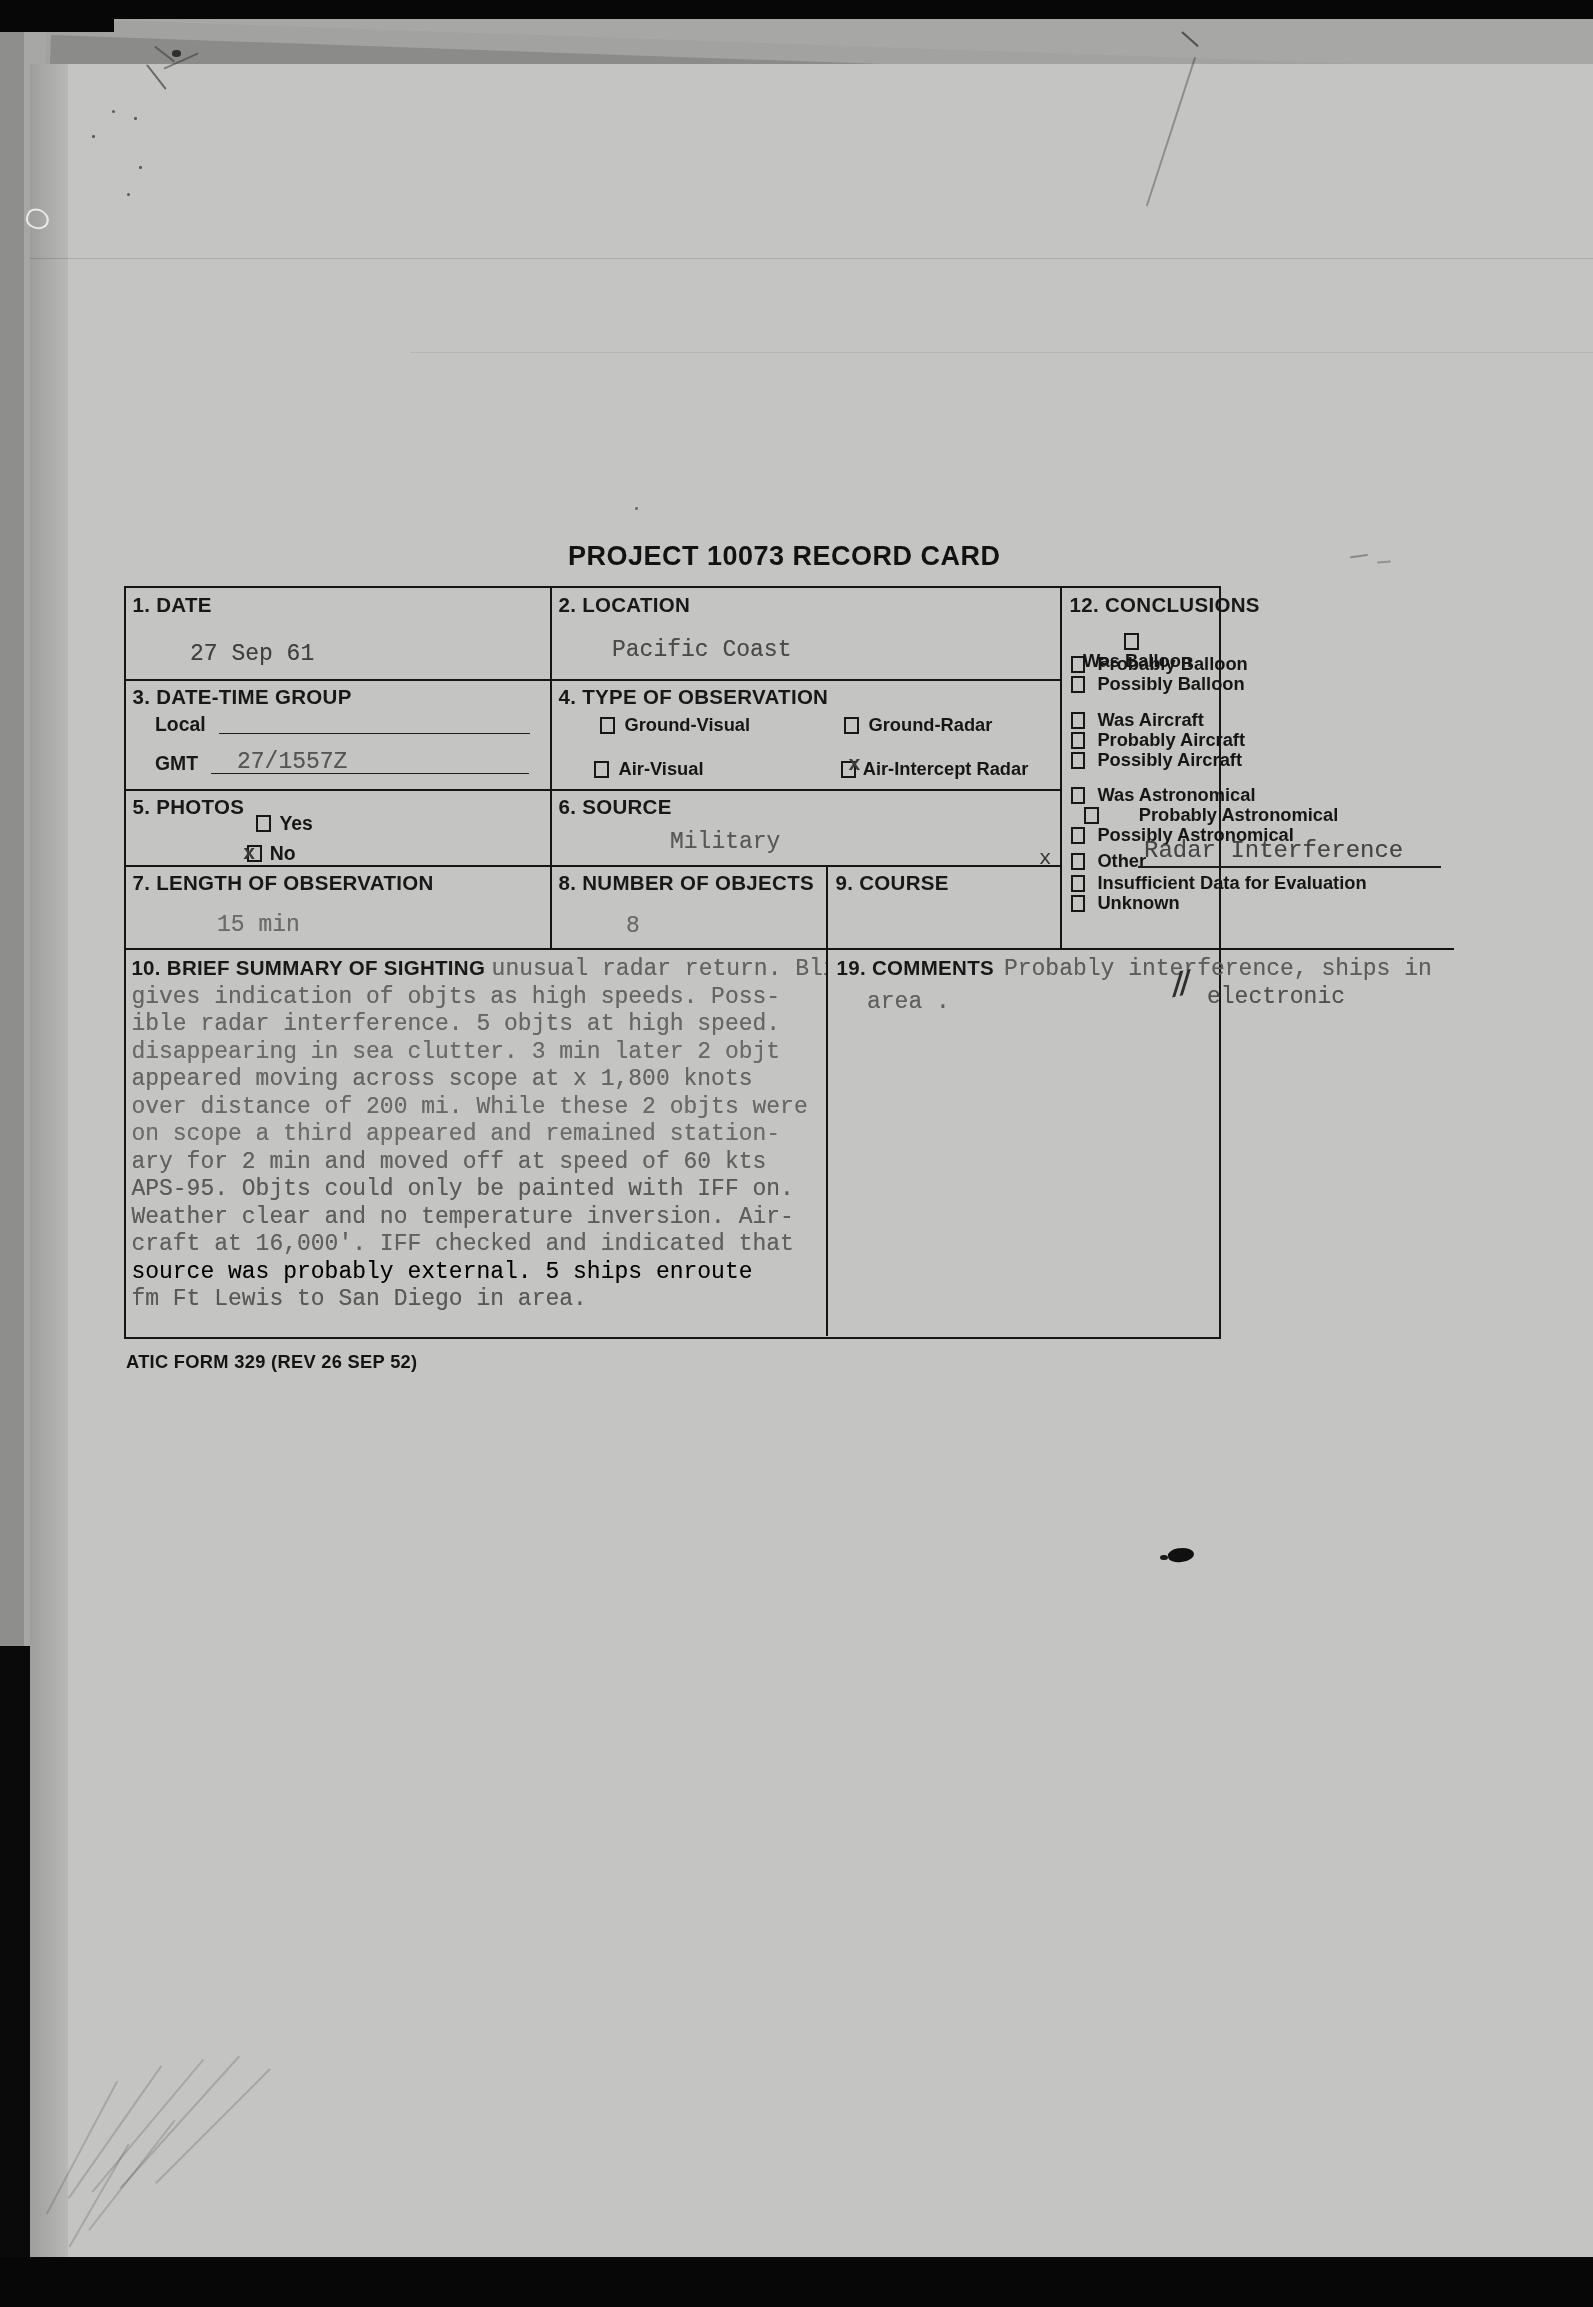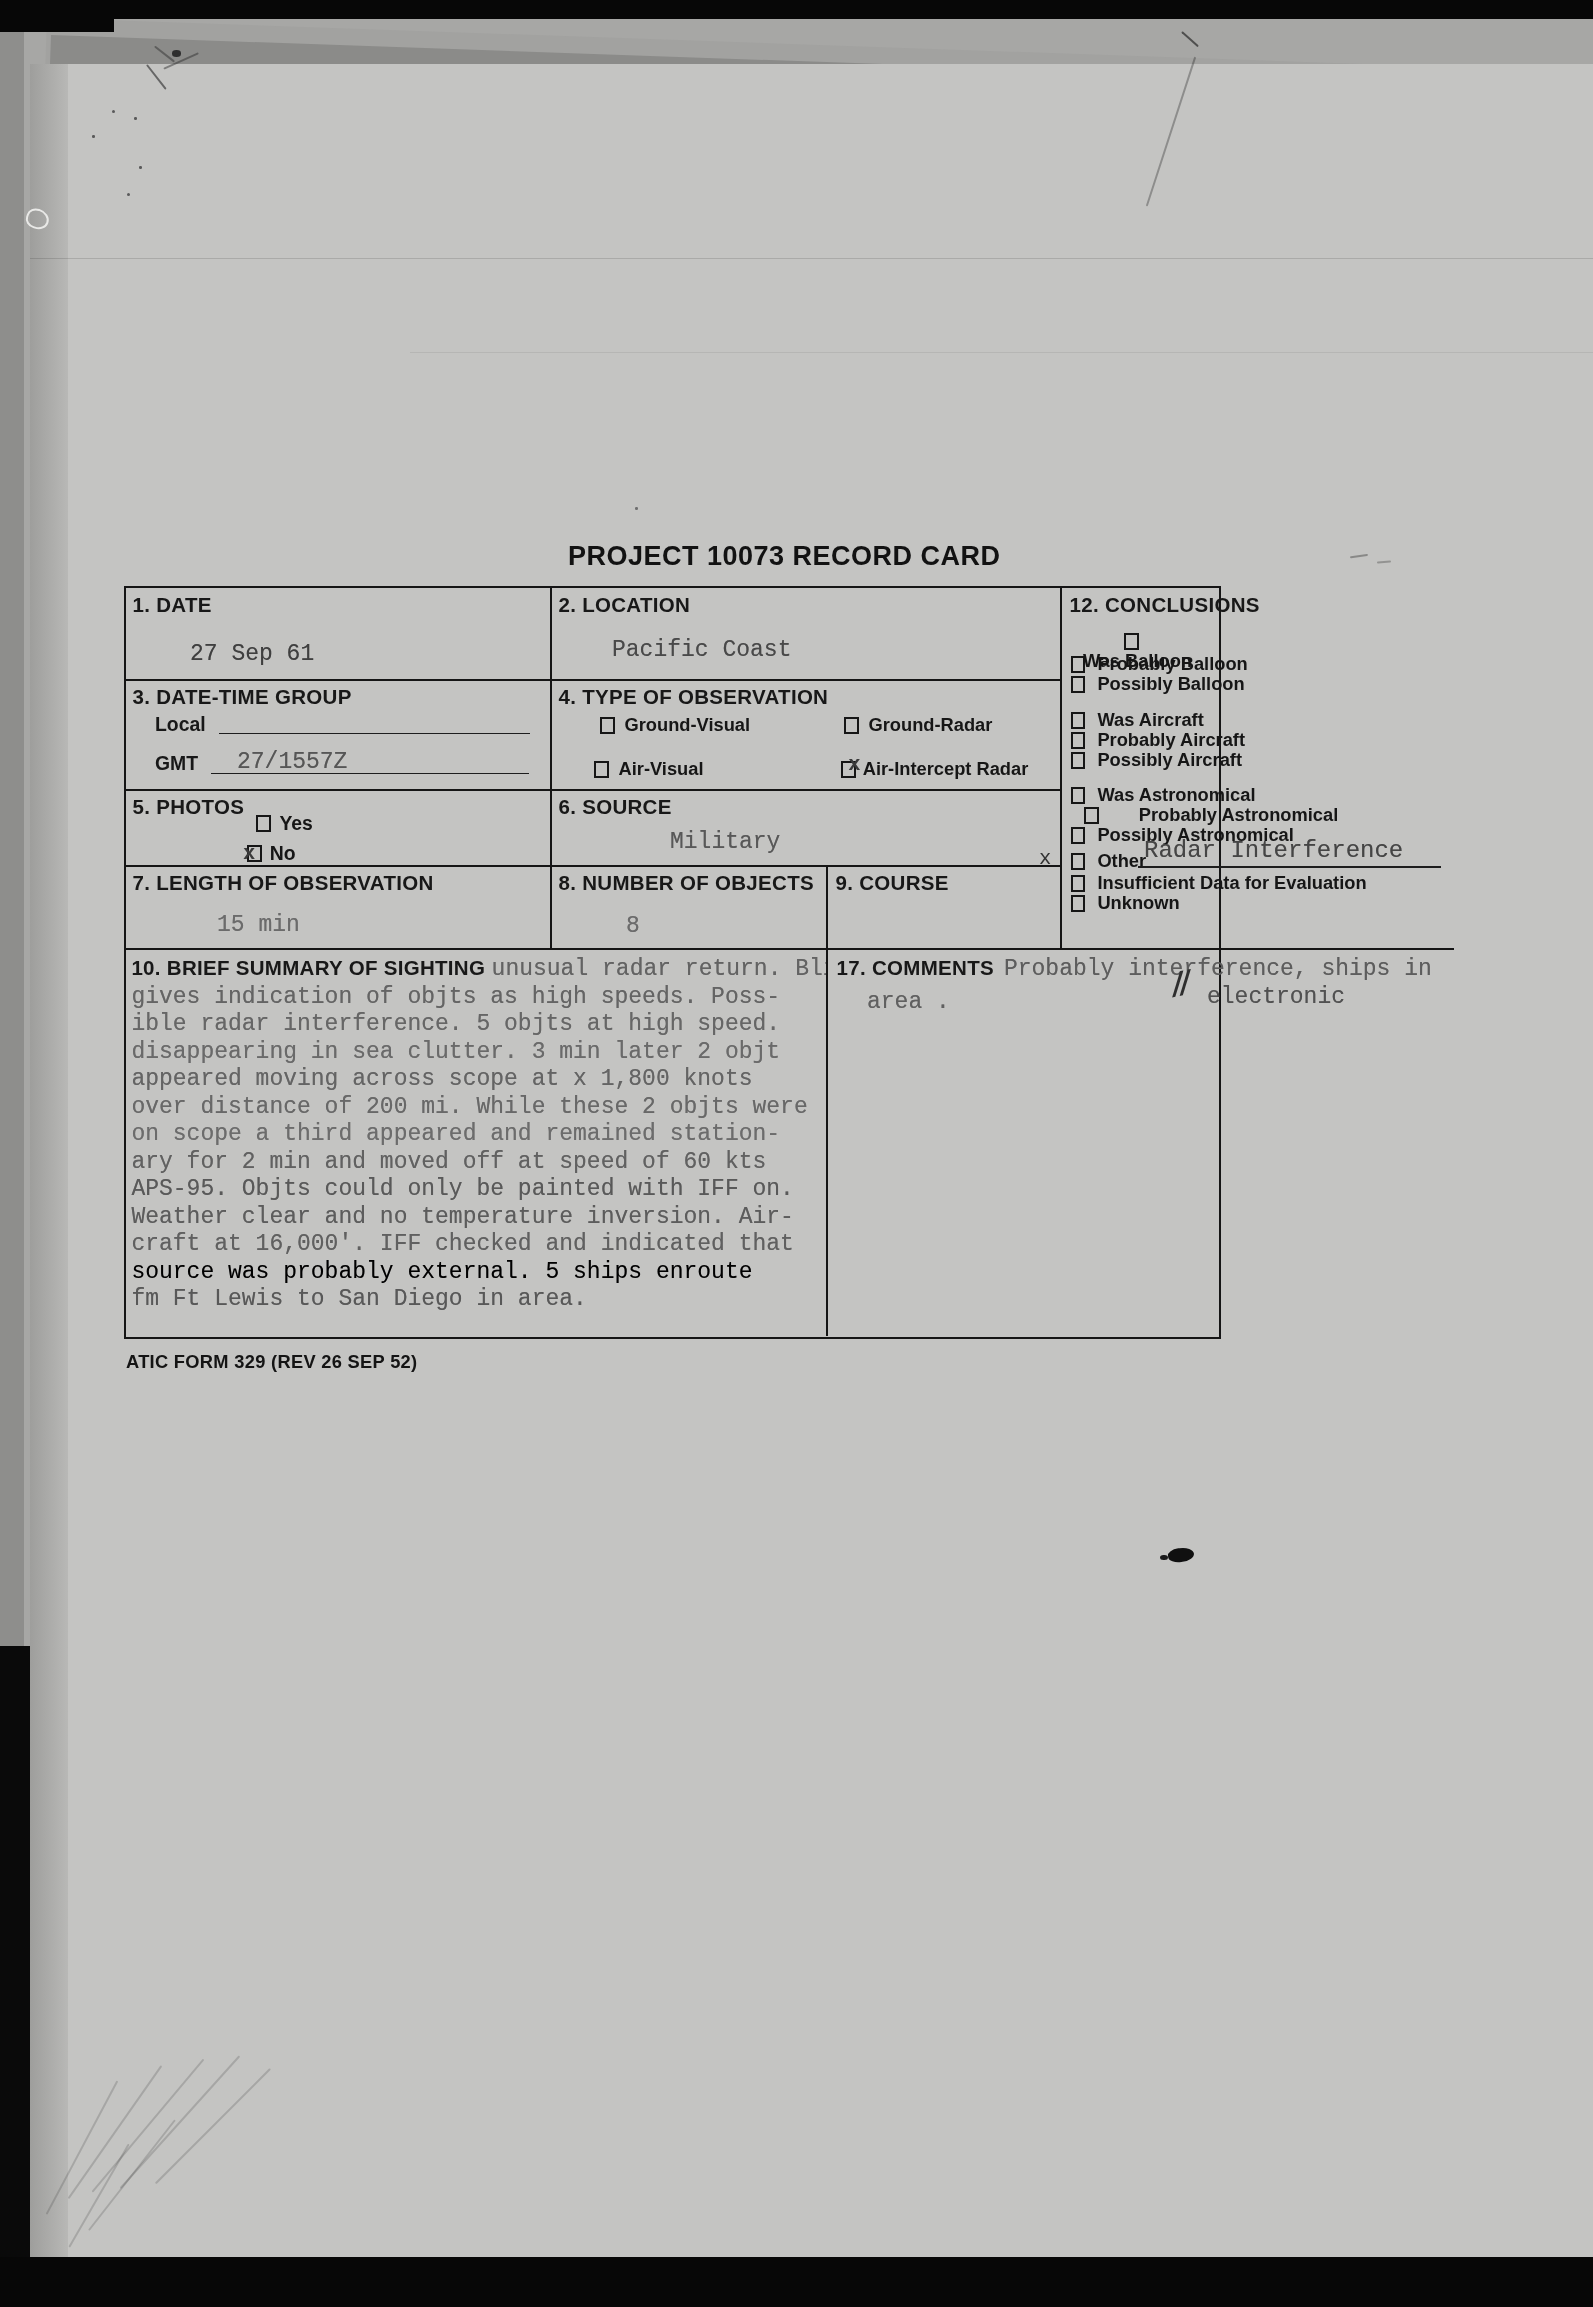--- a/index.html
+++ b/index.html
@@ -245,21 +245,21 @@
     <div class="sline typed" style="color:#616161;">ary for 2 min and moved off at speed of 60 kts</div>
     <div class="sline typed" style="color:#595959;">APS-95. Objts could only be painted with IFF on.</div>
     <div class="sline typed" style="color:#5c5c5c;">Weather clear and no temperature inversion. Air-</div>
     <div class="sline typed" style="color:#606060;">craft at 16,000'. IFF checked and indicated that</div>
     <div class="sline typed" style="color:#000000;">source was probably external. 5 ships enroute</div>
     <div class="sline typed" style="color:#585858;">fm Ft Lewis to San Diego in area.</div>
   </div>
 
   <div class="cell" style="left:703px;top:363px;width:625px;height:390px;overflow:hidden;">
     <div class="abs" style="left:7.6px;top:5.4px;white-space:nowrap;">
-      <span class="sec-label">17. COMMENTS</span>
+      <span class="sec-label">19. COMMENTS</span>
       <span class="typed" style="margin-left:7.6px;color:#5d5d5d;">Probably interference, ships in</span>
     </div>
     <div class="typed abs" style="left:38px;top:38px;color:#606060;">area .</div>
     <span class="abs" style="left:343px;top:14px;font-family:'DejaVu Serif',serif;font-style:italic;font-weight:700;font-size:30px;color:#2e2e2e;transform:rotate(-10deg);letter-spacing:-3.2px;">//</span>
     <div class="typed abs" style="left:378px;top:33px;color:#515151;">electronic</div>
   </div>
 </div>
 
 <div class="abs footer" style="left:126px;top:1351px;">ATIC FORM 329 (REV 26 SEP 52)</div>
 

